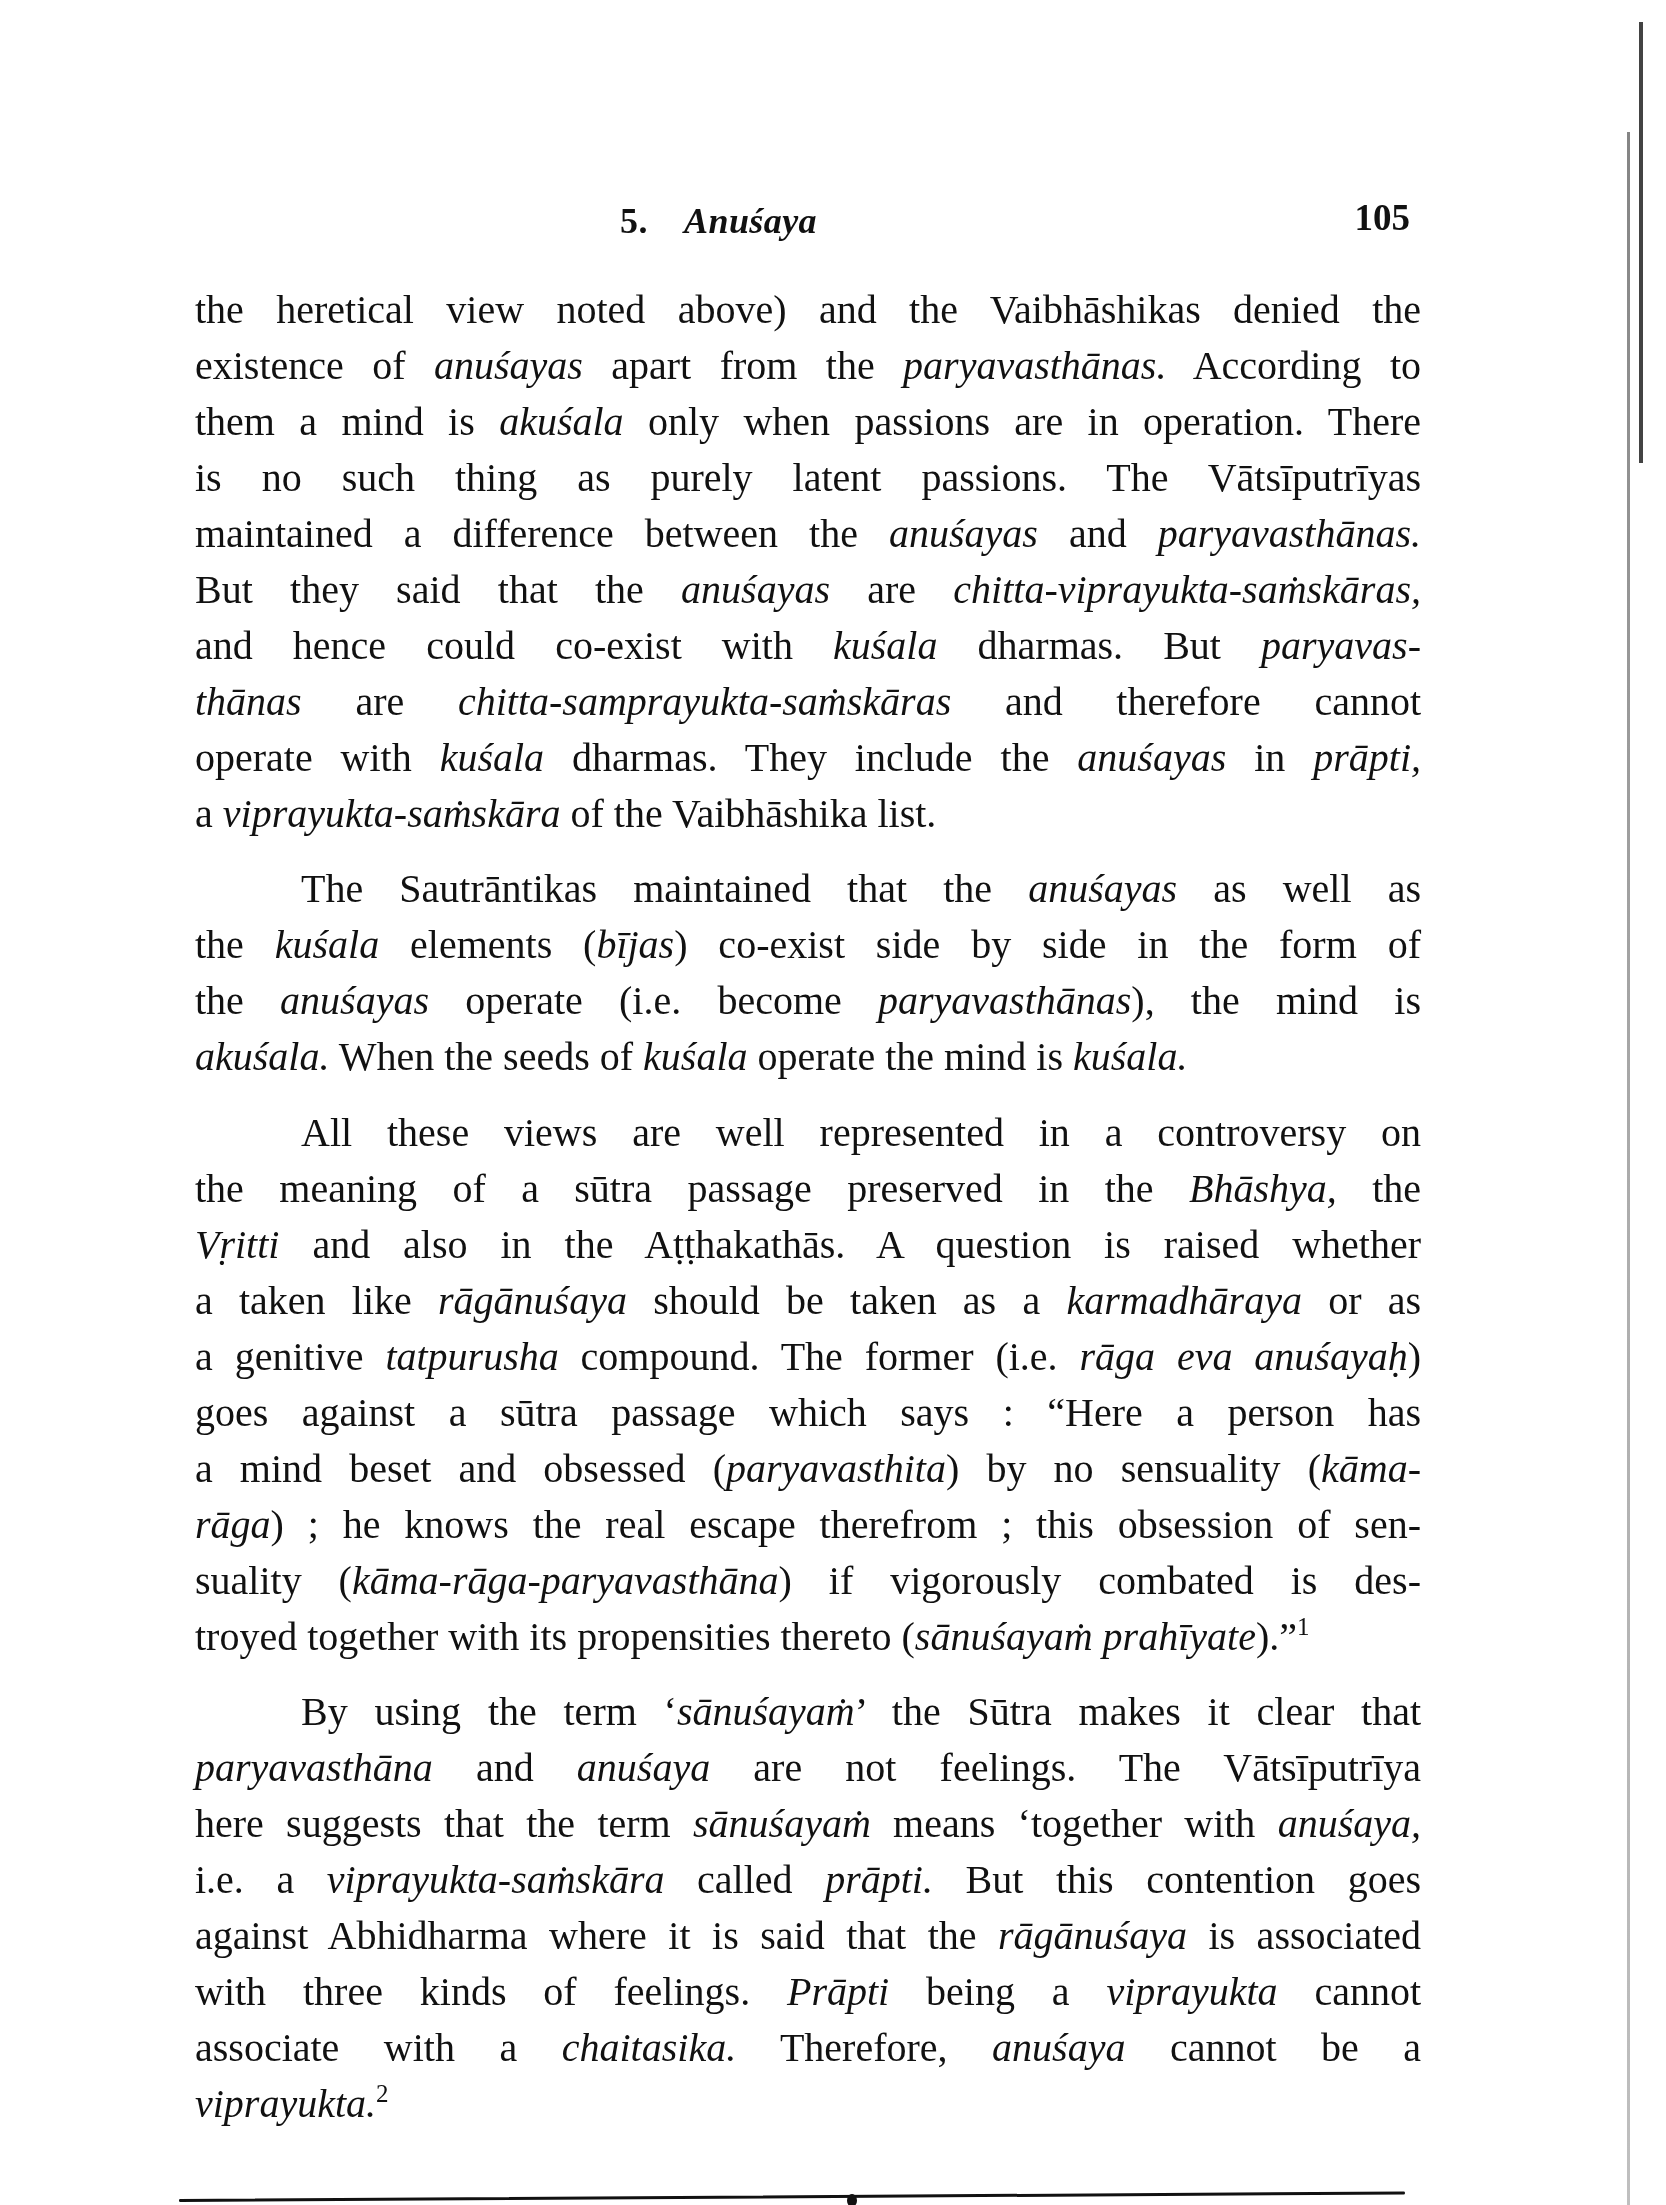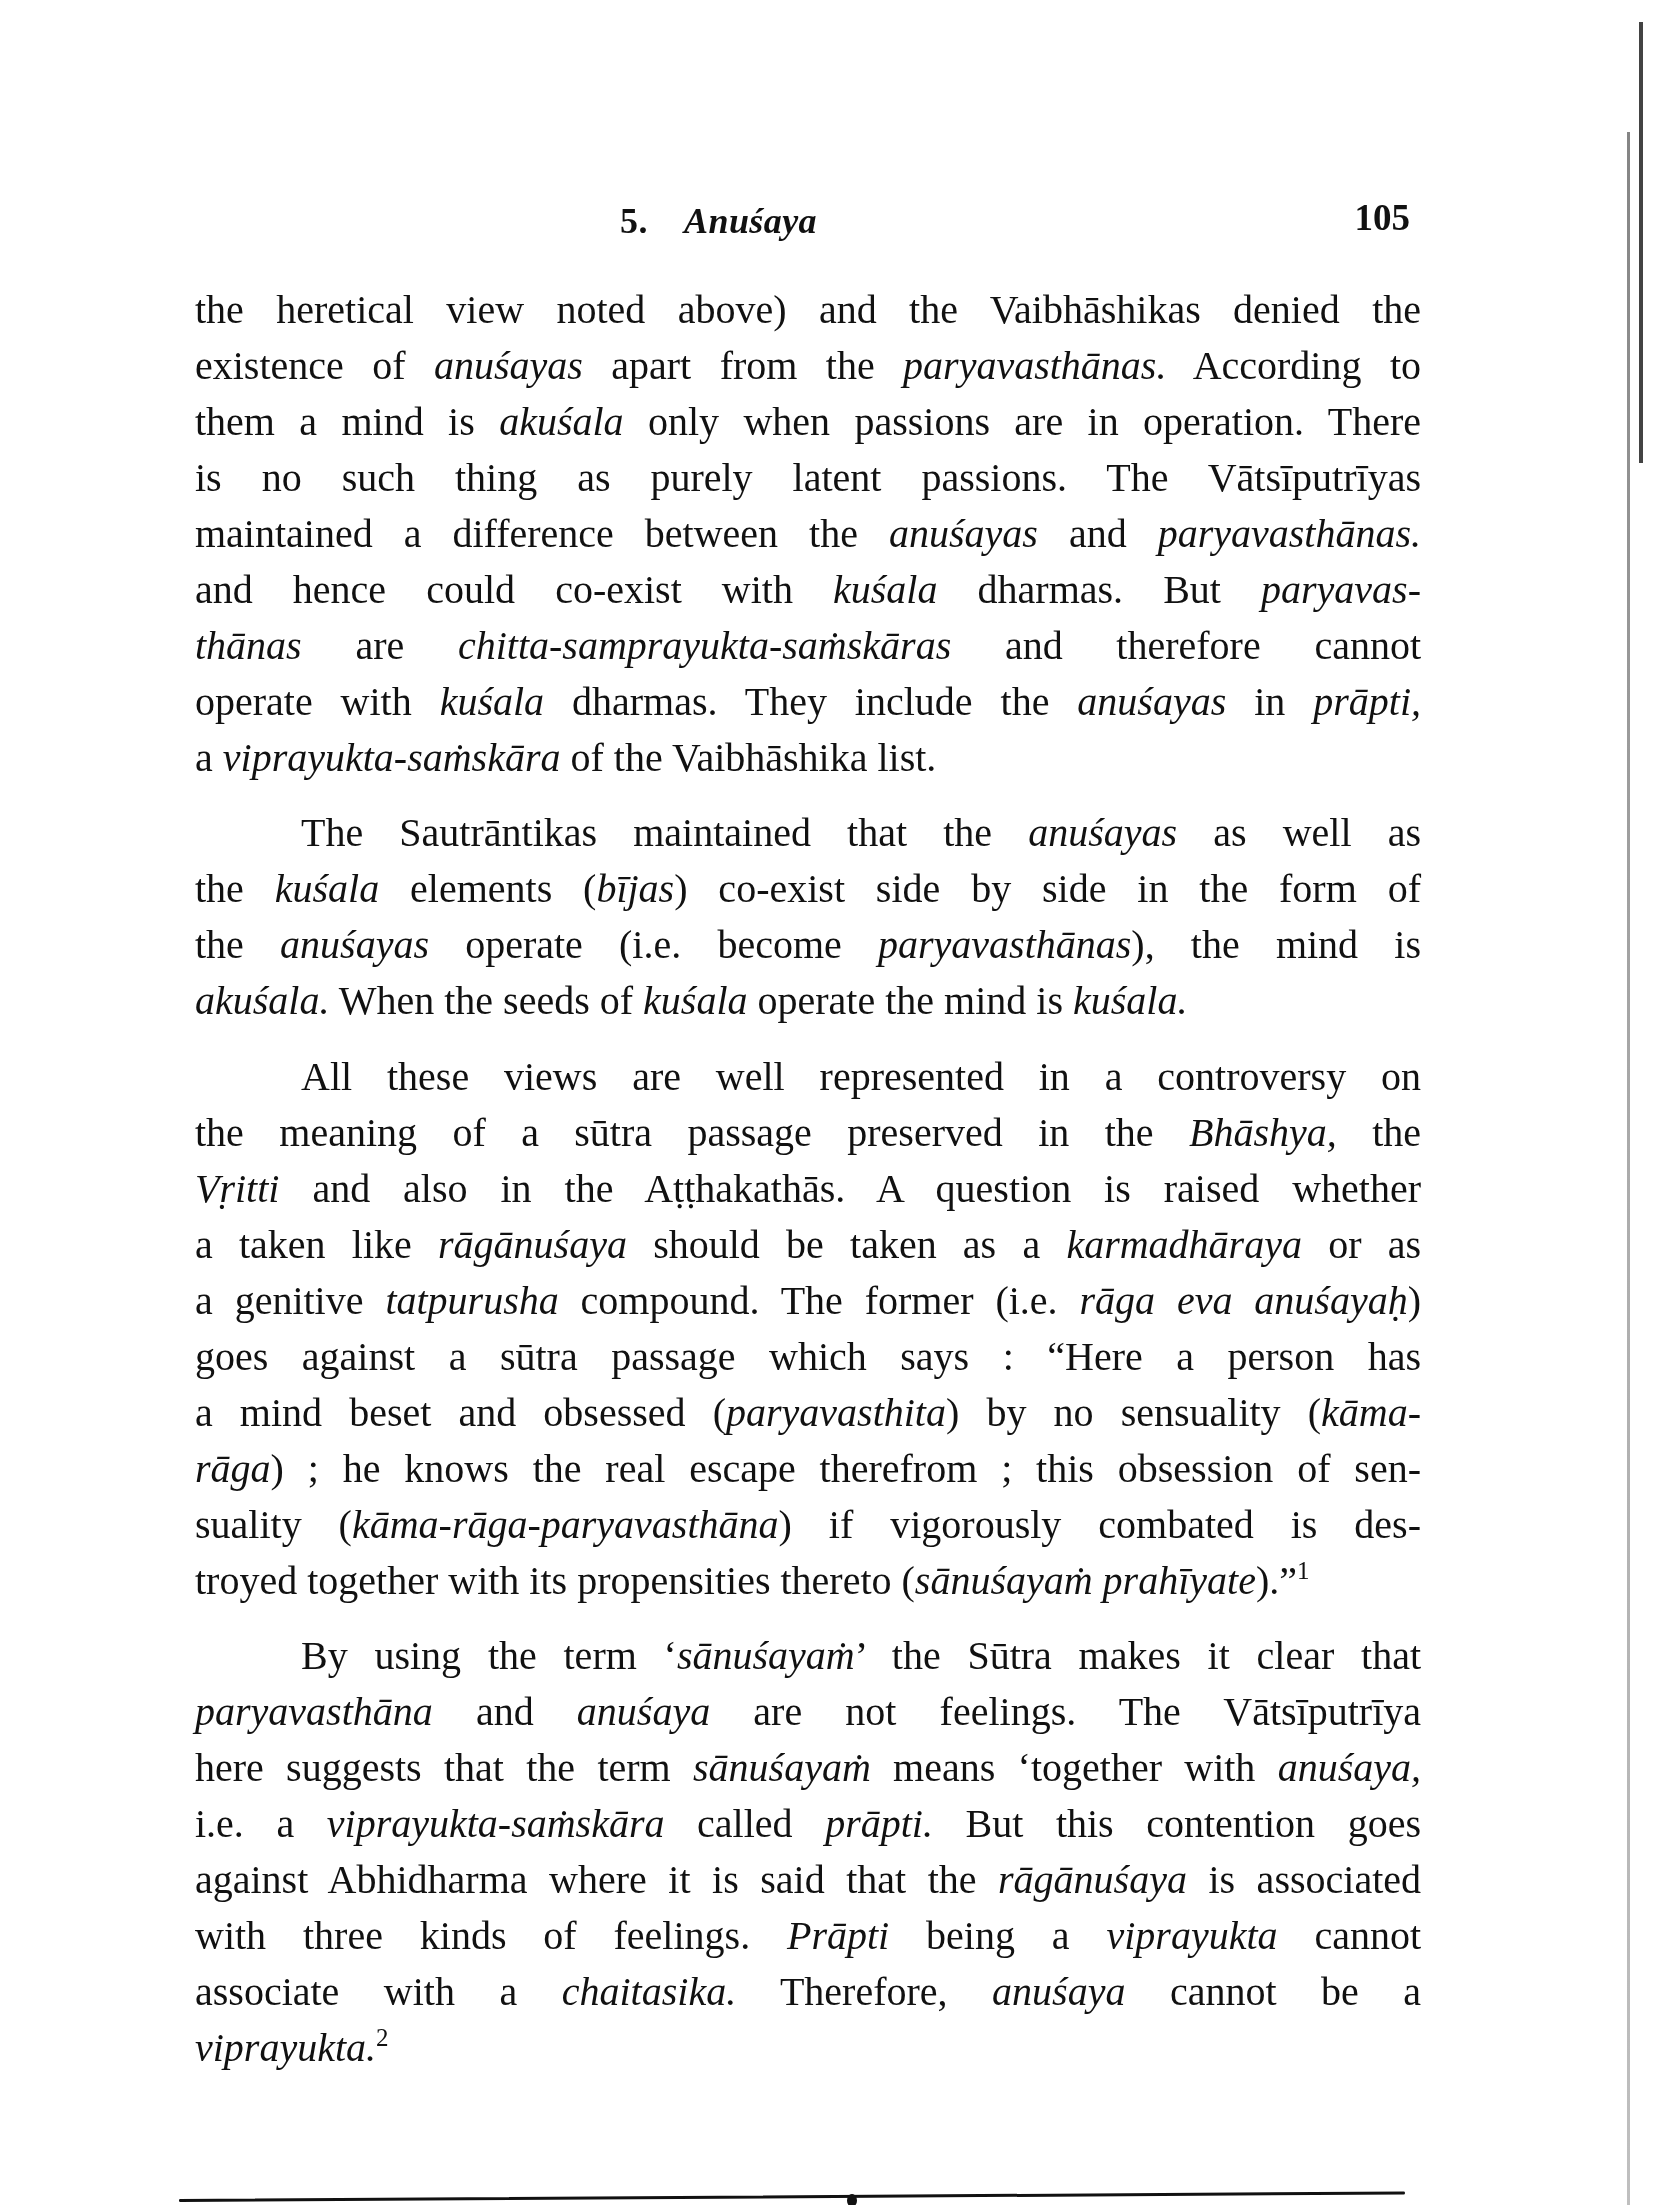--- a/index.html
+++ b/index.html
@@ -131,20 +131,21 @@
     <div class="page-number">105</div>
   </div>
 
   <div class="body-text" id="body-text">
       <div class="paragraph">
         <div class="line"><span>the heretical view noted above) and the Vaibhāshikas denied the</span></div>
         <div class="line"><span>existence of </span><span class="it">anuśayas</span><span> apart from the </span><span class="it">paryavasthānas.</span><span>  According to</span></div>
         <div class="line"><span>them a mind is </span><span class="it">akuśala</span><span> only when passions are in operation.  There</span></div>
         <div class="line"><span>is no such thing as purely latent passions.  The Vātsīputrīyas</span></div>
         <div class="line"><span>maintained a difference between the </span><span class="it">anuśayas</span><span> and </span><span class="it">paryavasthānas.</span></div>
+        <div class="line"><span>But they said that the </span><span class="it">anuśayas</span><span> are </span><span class="it">chitta-viprayukta-saṁskāras,</span></div>
         <div class="line"><span>and hence could co-exist with </span><span class="it">kuśala</span><span> dharmas.  But </span><span class="it">paryavas-</span></div>
         <div class="line"><span class="it">thānas</span><span> are </span><span class="it">chitta-samprayukta-saṁskāras</span><span> and therefore cannot</span></div>
         <div class="line"><span>operate with </span><span class="it">kuśala</span><span> dharmas.  They include the </span><span class="it">anuśayas</span><span> in </span><span class="it">prāpti,</span></div>
         <div class="line last"><span>a </span><span class="it">viprayukta-saṁskāra</span><span> of the Vaibhāshika list.</span></div>
       </div>
       <div class="para-gap"></div>
       <div class="paragraph">
         <div class="line indent"><span>The Sautrāntikas maintained that the </span><span class="it">anuśayas</span><span> as well as</span></div>
         <div class="line"><span>the </span><span class="it">kuśala</span><span> elements (</span><span class="it">bījas</span><span>) co-exist side by side in the form of</span></div>
         <div class="line"><span>the </span><span class="it">anuśayas</span><span> operate (i.e. become </span><span class="it">paryavasthānas</span><span>), the mind is</span></div>

